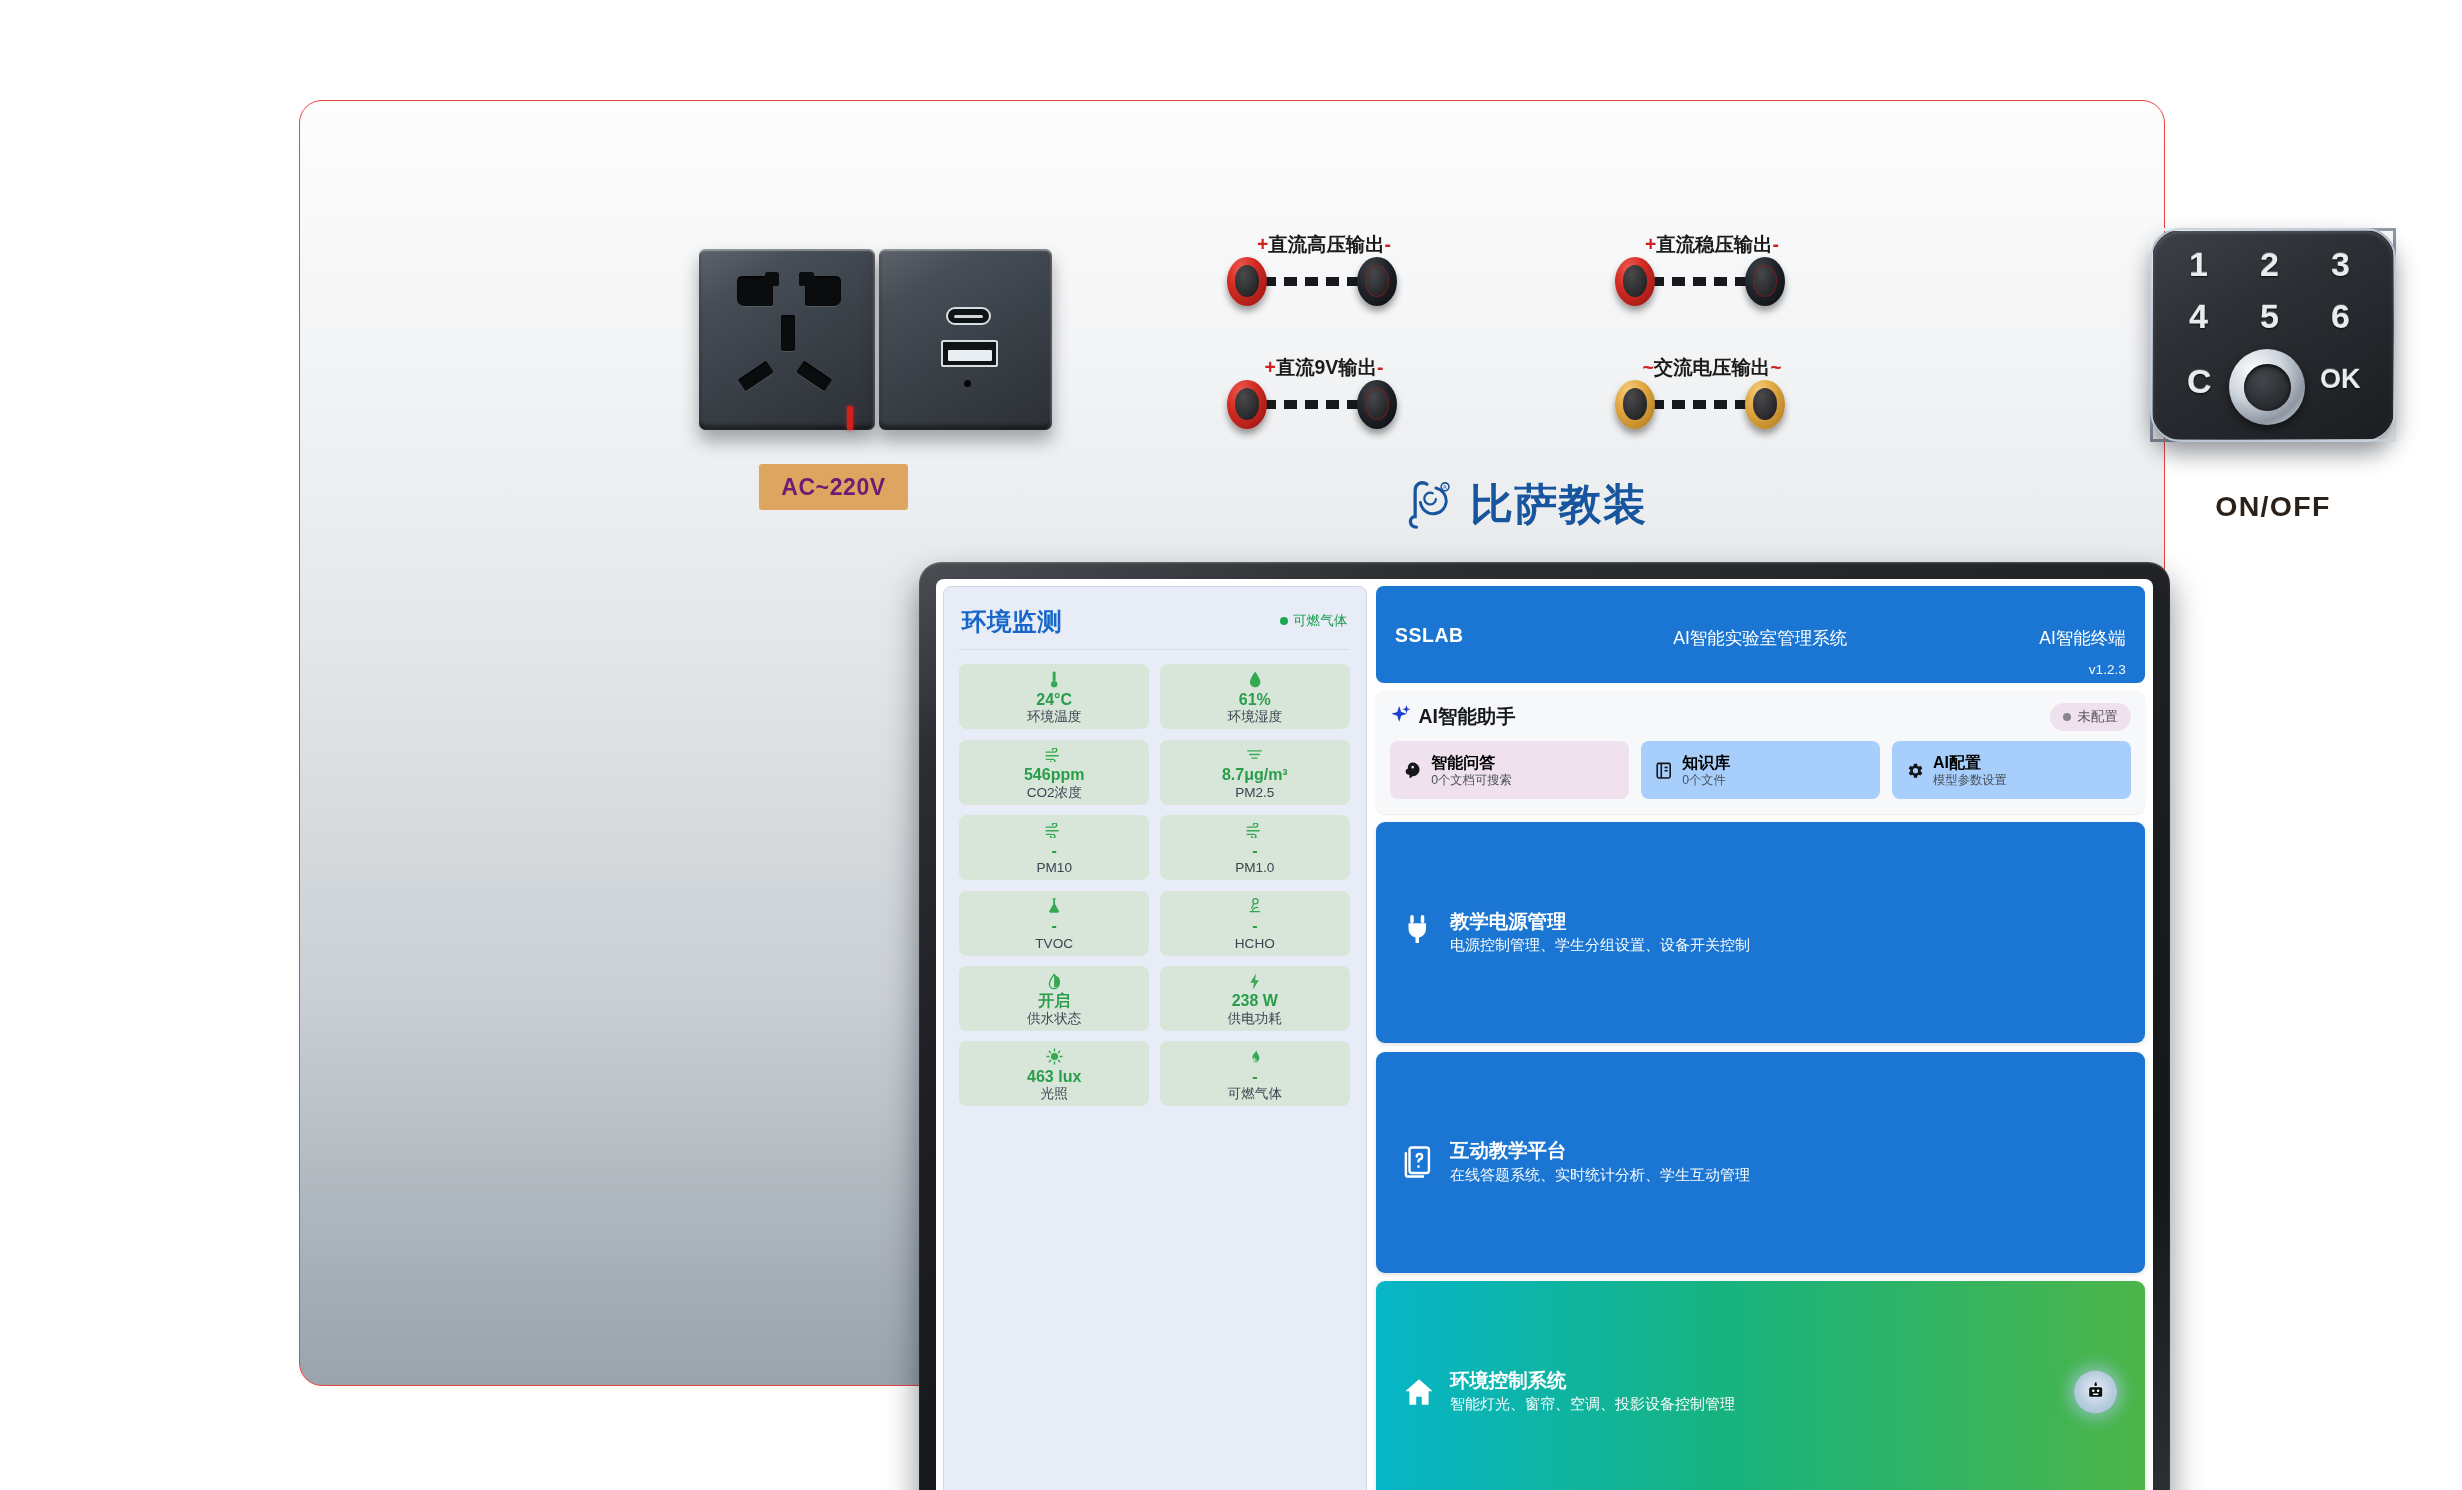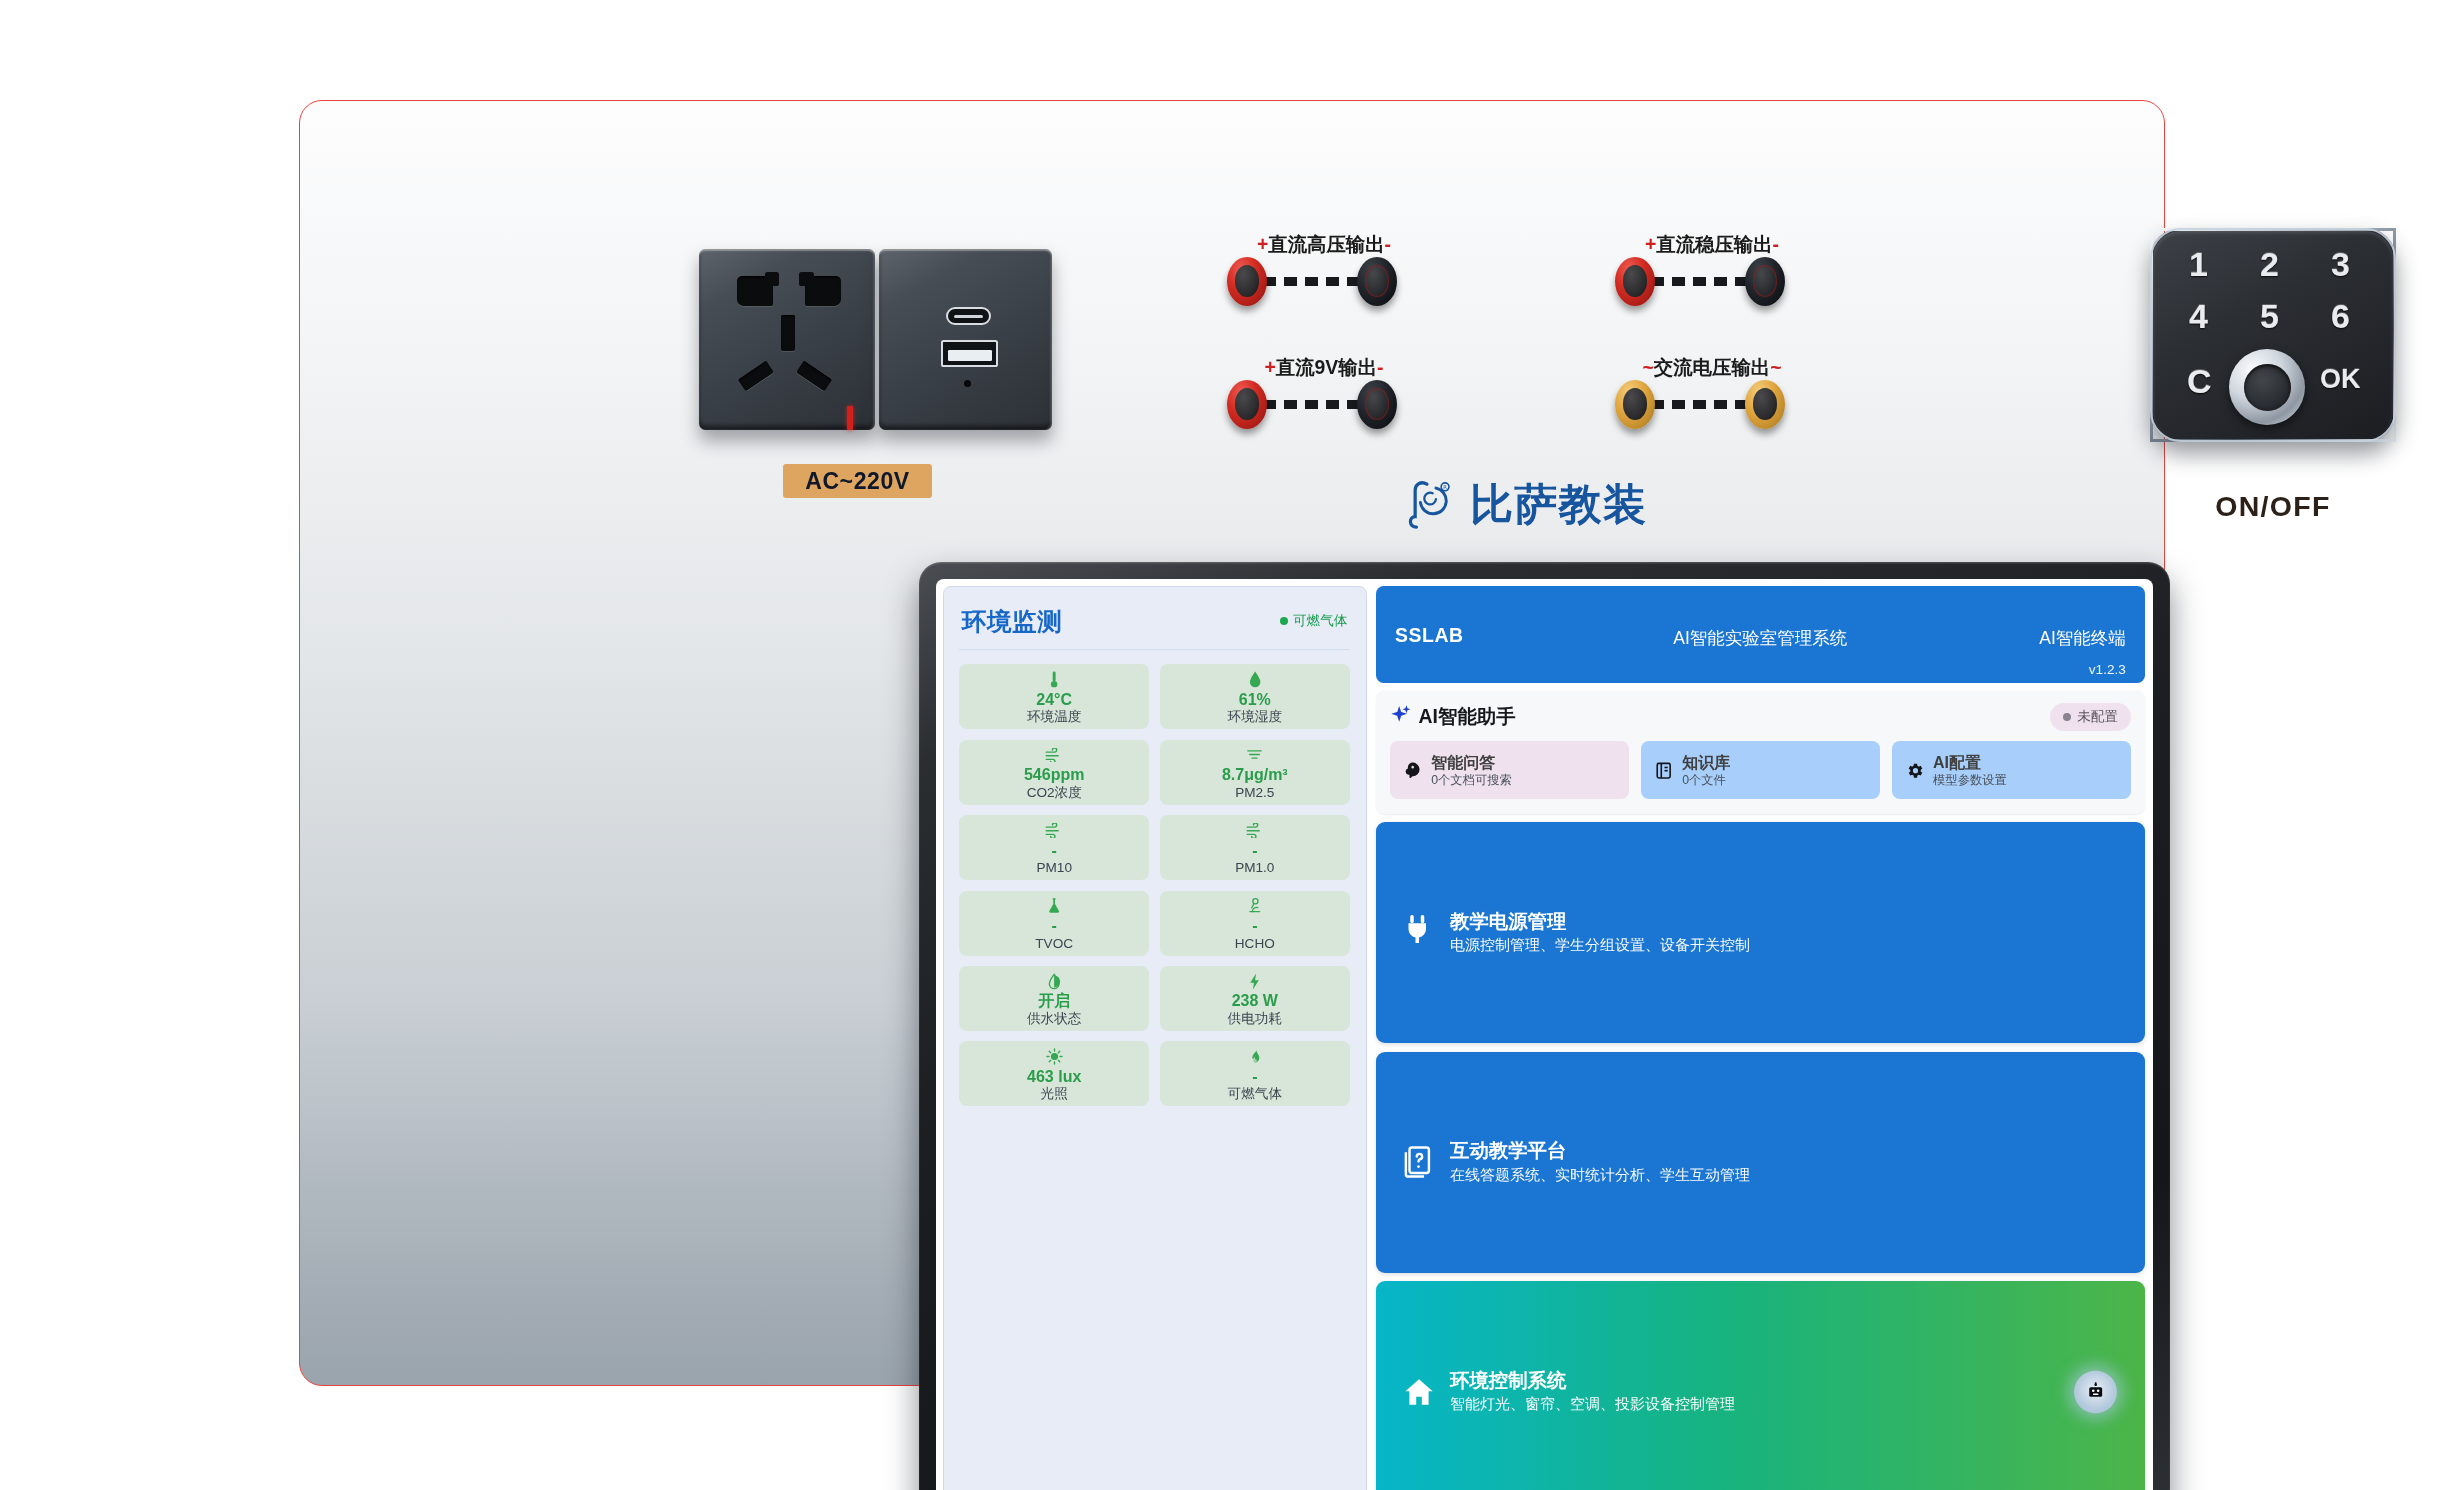--- a/index.html
+++ b/index.html
@@ -33,23 +33,23 @@
   .hole-dl{left:40px;top:120px;width:34px;height:14.3px;border-radius:1.9px;transform:rotate(-34deg);}
   .hole-dr{left:98px;top:120px;width:34px;height:14.3px;border-radius:1.9px;transform:rotate(34deg);}
   .led-red{position:absolute;left:148px;top:157px;width:5.8px;height:24px;background:#d2201e;border-radius:1.3px;box-shadow:0 0 4.5px rgba(220,40,30,.75);}
   .usb-c{position:absolute;left:67px;top:58px;width:45px;height:17.5px;border-radius:9px;background:#101316;border:2.6px solid #d8dde2;box-sizing:border-box;}
   .usb-c:before{content:"";position:absolute;left:5.8px;top:5.8px;right:5.8px;height:3.2px;background:#cfd5da;border-radius:1.9px;}
   .usb-a{position:absolute;left:62px;top:91px;width:57px;height:27px;background:#101316;border:2.6px solid #d8dde2;border-radius:2.6px;box-sizing:border-box;}
   .usb-a:before{content:"";position:absolute;left:4.5px;top:7.8px;right:4.5px;bottom:4.5px;background:#e9eef2;border-radius:1.3px;}
   .usb-dot{position:absolute;left:85px;top:131px;width:7.1px;height:7.1px;border-radius:50%;background:#05070a;}
 
   .label-badge{
-    position:absolute;left:459px;top:363px;width:149px;height:34px;
+    position:absolute;left:459px;top:363px;width:149px;height:46px;
     background:#dda55f;border-radius:3.2px;display:flex;align-items:center;justify-content:center;
-    font-size:23px;font-weight:bold;color:#0f172a;letter-spacing:0.6px;margin-left:24px;
+    font-size:23px;font-weight:bold;color:#701a75;letter-spacing:0.6px;
   }
 
   
   .term{position:absolute;}
   .term-label{position:absolute;left:50%;transform:translateX(-50%);top:0;white-space:nowrap;
     font-size:19.4px;font-weight:bold;color:#1b1b1b;}
   .term-label .sym{color:#cf2020;}
   .jacks{position:absolute;top:26px;left:0;width:194px;height:58px;}
   .jack{position:absolute;top:0;width:40px;height:49px;border-radius:50%;}
   .jack .inner{position:absolute;left:7.8px;top:8.4px;width:24.6px;height:32px;border-radius:50%;
@@ -125,21 +125,21 @@
 
   #ai-card{background:#f7f8fa;border-radius:9px;padding:11.7px 14.3px 14.3px;flex:none;
     box-shadow:0 0.6px 1.9px rgba(0,0,0,.08);}
   #ai-row{display:flex;align-items:center;justify-content:space-between;margin-bottom:10.4px;}
   #ai-title{display:flex;align-items:center;gap:7.8px;font-size:19.4px;font-weight:bold;color:#16181c;}
   #ai-badge{background:#efe2ee;border-radius:14.3px;padding:5.2px 13px;font-size:13.6px;color:#5b5560;
     display:flex;align-items:center;gap:5.8px;}
   #ai-badge .dot{width:8.4px;height:8.4px;border-radius:50%;background:#8a8490;}
   #ai-tiles{display:flex;gap:11.7px;}
   .ai-tile{flex:1;border-radius:7.8px;height:58px;display:flex;align-items:center;gap:9px;padding:0 13px;box-sizing:border-box;}
-  .ai-tile .tl{font-size:16px;font-weight:bold;color:#404040;line-height:1.25;}
+  .ai-tile .tl{font-size:16px;font-weight:bold;color:#000000;line-height:1.25;}
   .ai-tile .sb{font-size:12.3px;color:#4a5059;line-height:1.25;}
   .ai-tile .ico{font-size:17px;color:#14161a;display:flex;align-items:center;}
   .tile-pink{background:#efe2ee;}
   .tile-blue{background:#a8cffc;}
 
   .mod-card{flex:1;border-radius:9px;position:relative;display:flex;align-items:center;
     padding:0 27px;box-sizing:border-box;color:#fff;box-shadow:0 1.9px 4.5px rgba(0,0,0,.12);}
   .mod-blue{background:#1a76d2;}
   .mod-green{background:linear-gradient(to right,#06b6c9 0%,#17b37f 45%,#4cb548 100%);}
   .mod-card .mico{width:41px;flex:none;display:flex;align-items:center;}

